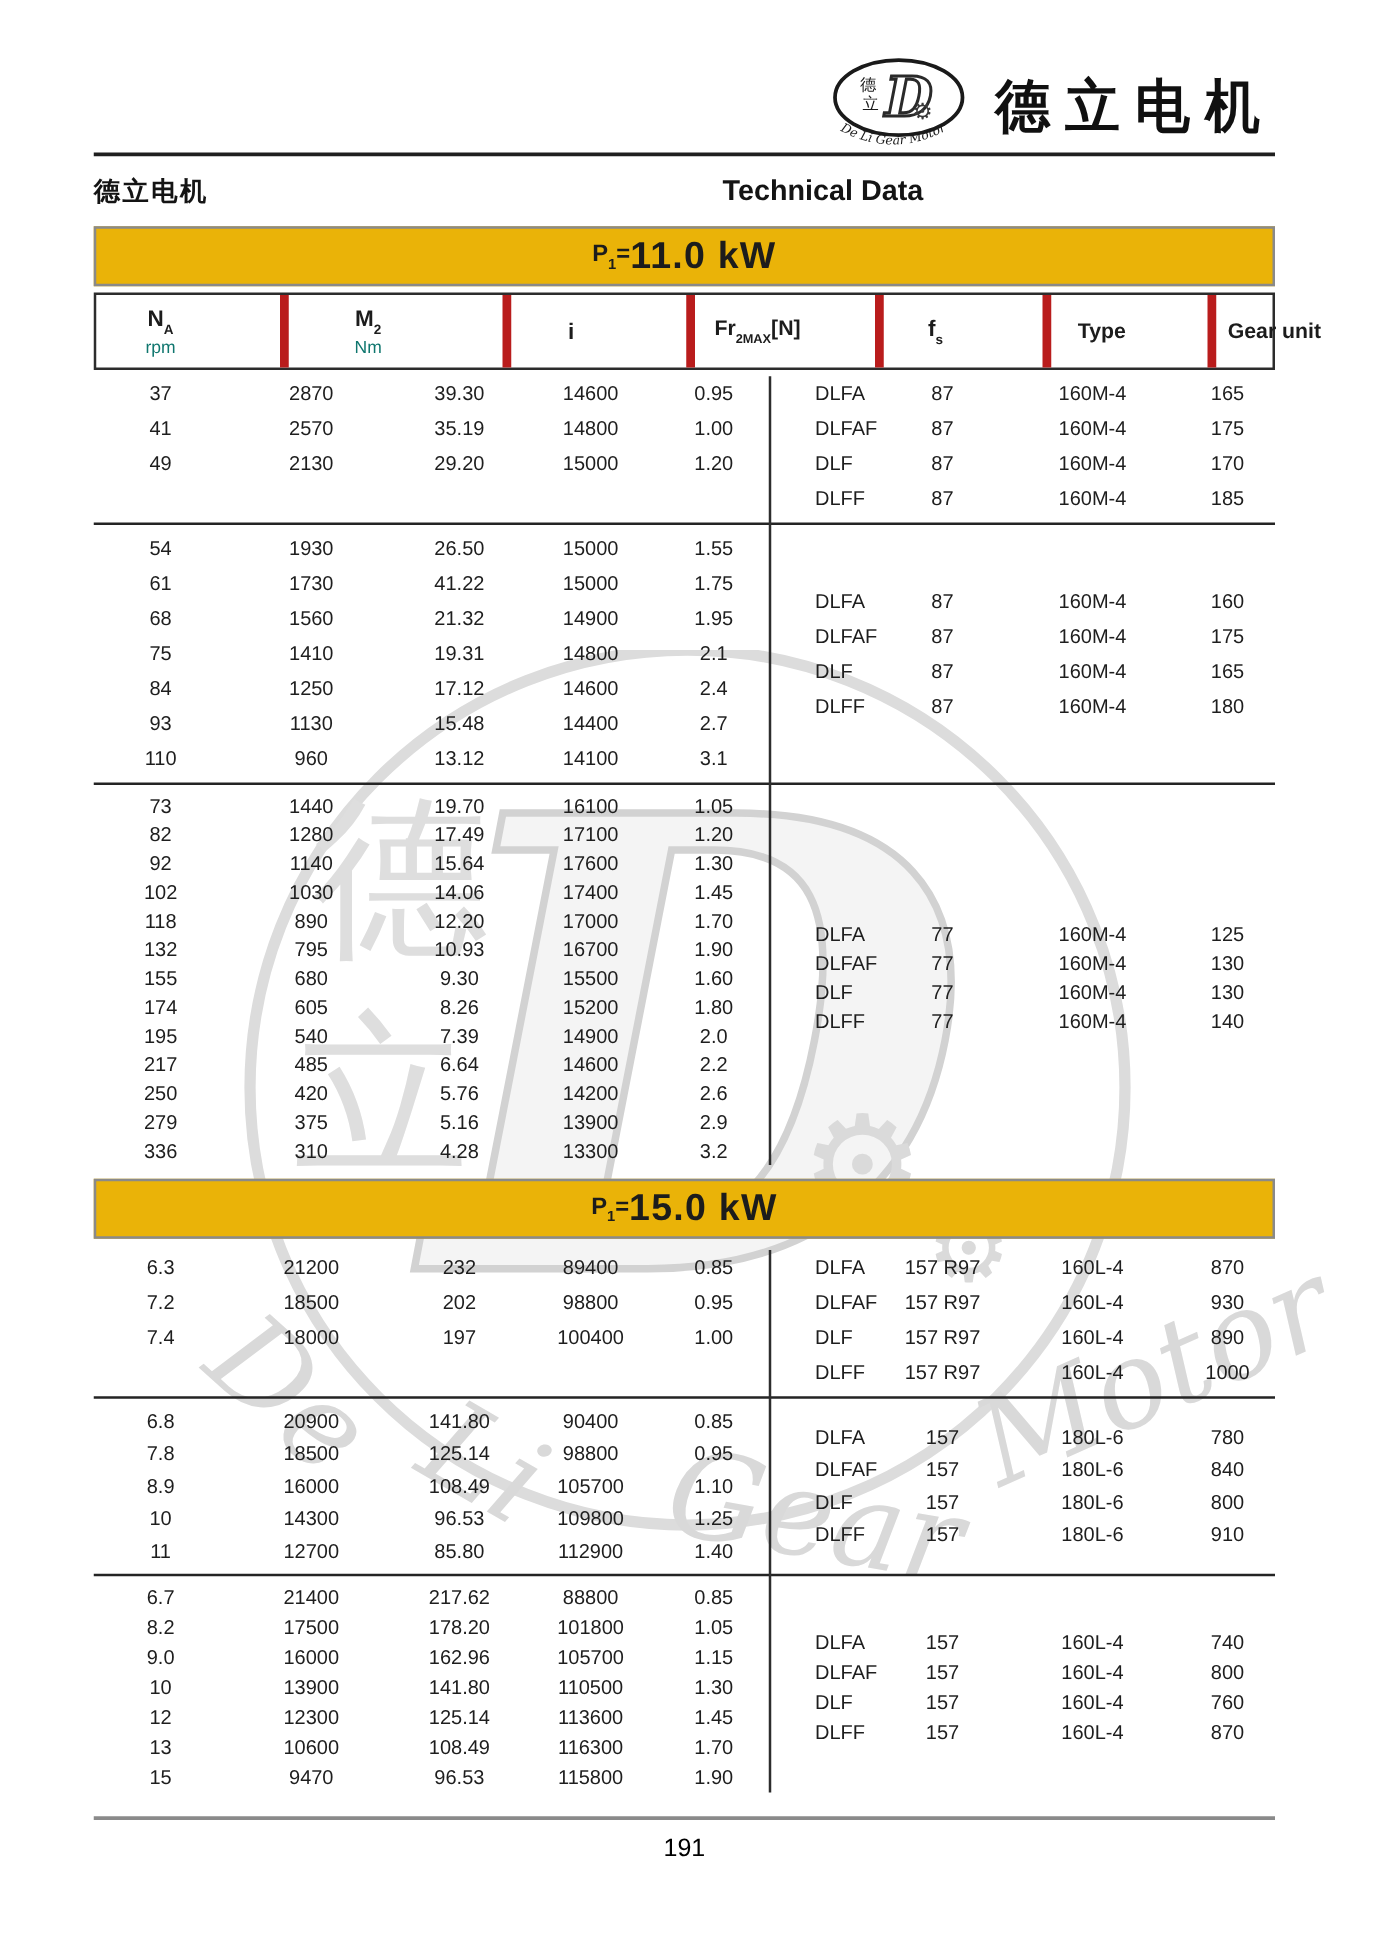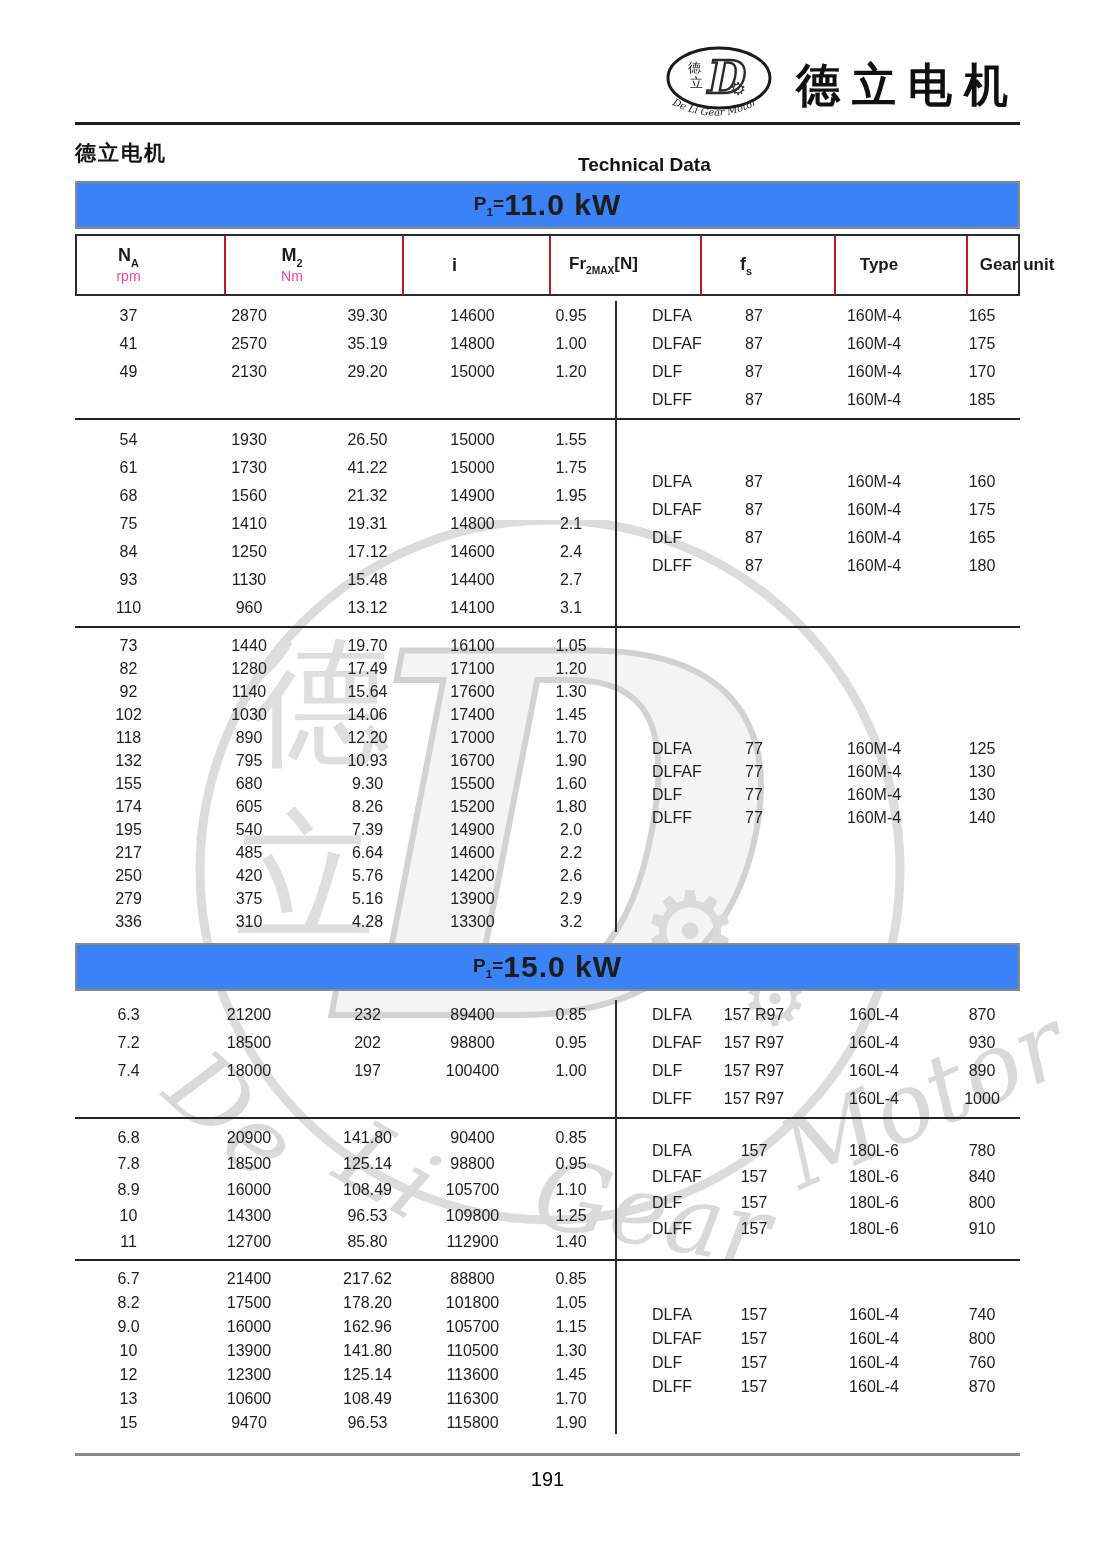--- a/index.html
+++ b/index.html
@@ -15,44 +15,44 @@
   .brand-calligraphy {
     font-family:"DejaVu Serif","Liberation Serif",serif; font-weight:bold;
     font-size:44px; letter-spacing:12px; color:#101010; transform:scaleY(1.05);
     white-space:nowrap;
   }
   .top-rule { height:3px; background:#1f1f1f; }
 
   
   .subheader { position:relative; margin-top:14px; height:30px; }
   .title-zh { position:absolute; left:0; top:0; font-size:21px; font-weight:bold; color:#141414; letter-spacing:2px; }
-  .title-en { position:absolute; left:503px; top:15px; font-size:19px; font-weight:bold; color:#141414; }
+  .title-en { position:absolute; left:503px; top:0; font-size:23px; font-weight:bold; color:#141414; }
 
   
   .power-box {
-    margin-top:12px; height:48px; border:2px solid #8a8a8a; background:#3b82f6;
+    margin-top:12px; height:48px; border:2px solid #8a8a8a; background:#eab308;
     display:flex; align-items:center; justify-content:center;
   }
   .p-small { font-size:19px; font-weight:bold; }
   .p-small sub { font-size:0.62em; position:relative; bottom:-0.12em; }
   .p-big { font-size:30px; font-weight:bold; letter-spacing:1px; }
 
   
   .thead {
     margin-top:5px; height:62px; border:2.5px solid #2c2c2c;
     display:grid; grid-template-columns:103px 134px 103px 107px 90px 88px 100px 144px 75.5px;gap:44px;
   }
   .hcell {
-    border-left:2px solid #b91c1c; display:flex; flex-direction:column;
+    border-left:7px solid #b91c1c; display:flex; flex-direction:column;
     align-items:center; justify-content:center; font-weight:bold; line-height:1.15;
   }
   .hcell:first-child { border-left:none; }
   .h-main { font-size:18px; }
   .h-main sub { font-size:0.6em; position:relative; bottom:-0.1em; }
-  .h-unit { font-size:14px; font-weight:normal; color:#ec4899; }
+  .h-unit { font-size:14px; font-weight:normal; color:#0f766e; }
   .h-plain { font-size:17px; }
   .kg-icon { position:relative; width:27px; height:17px; border:1.5px solid #333; margin:6px 0 3px; background:#fff; }
   .kg-icon::before {
     content:""; position:absolute; top:-9px; left:50%; transform:translateX(-50%);
     width:6px; height:6px; border:1.5px solid #333; border-radius:50%; background:#fff;
   }
   .kg-label { font-size:12px; font-weight:normal; }
 
   
   .data-area { position:relative; }

